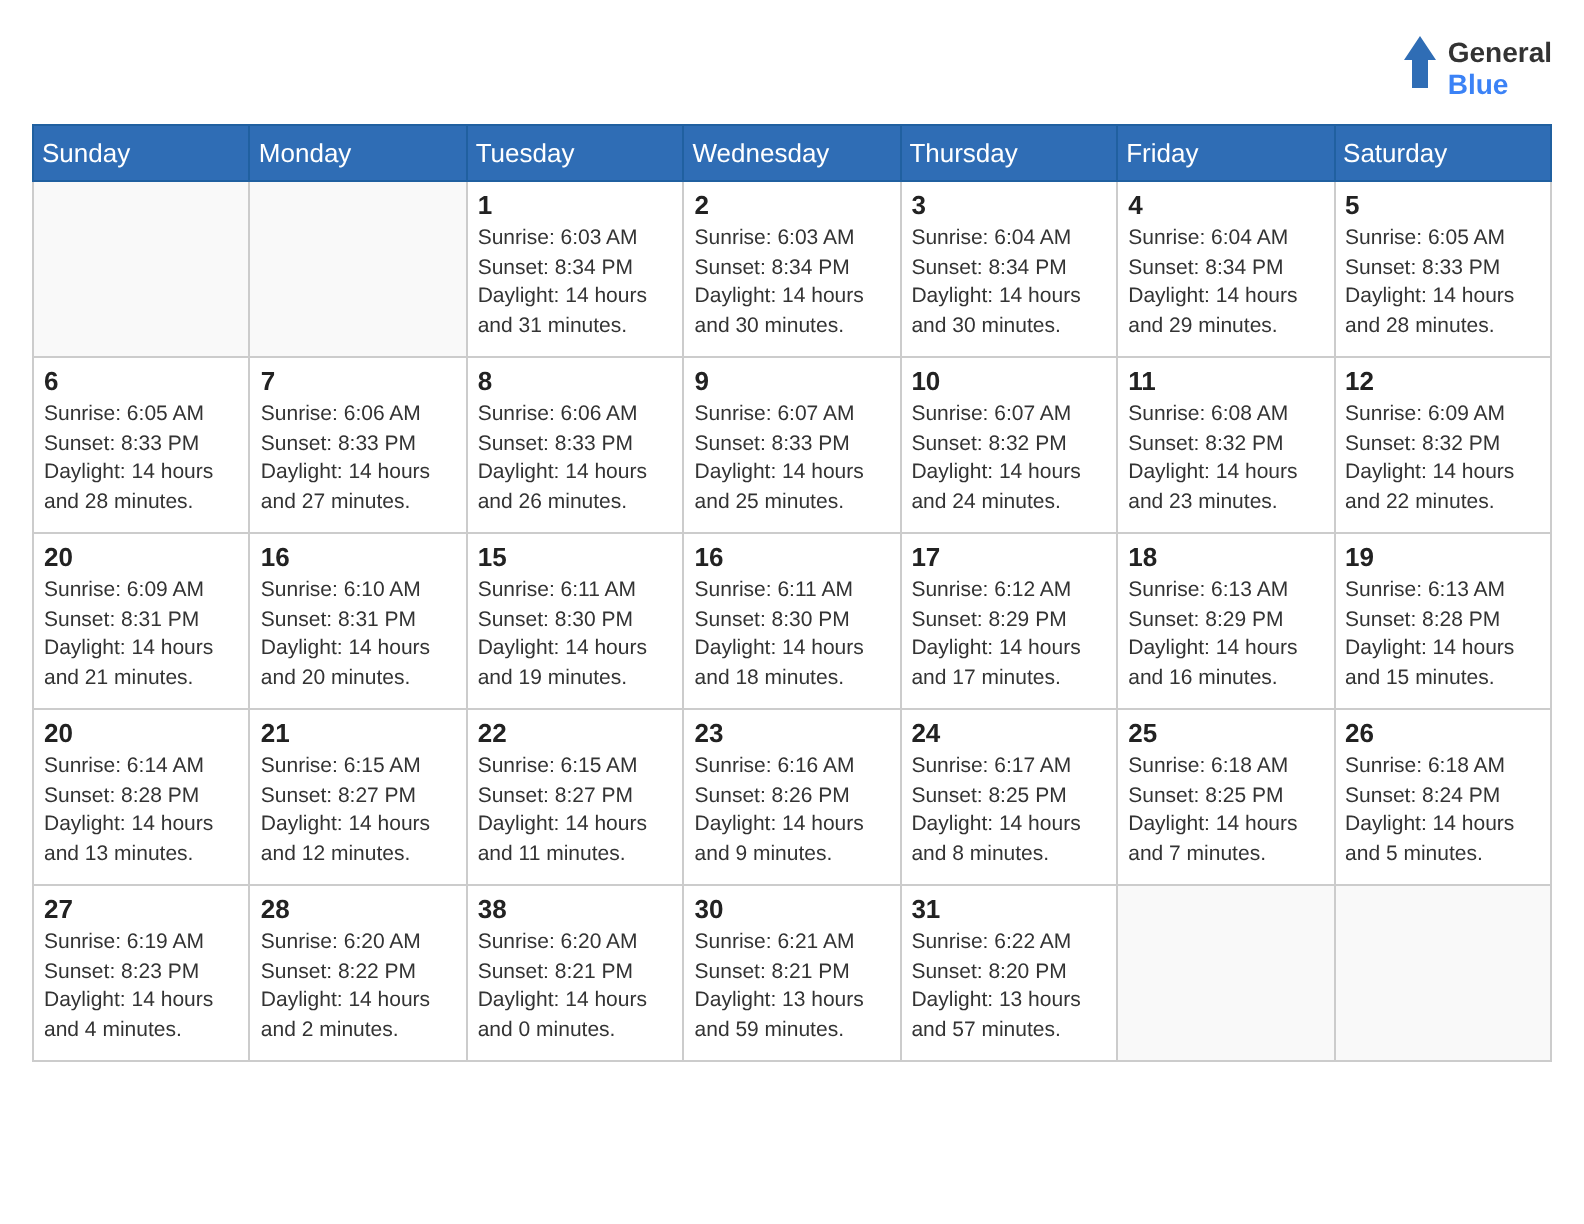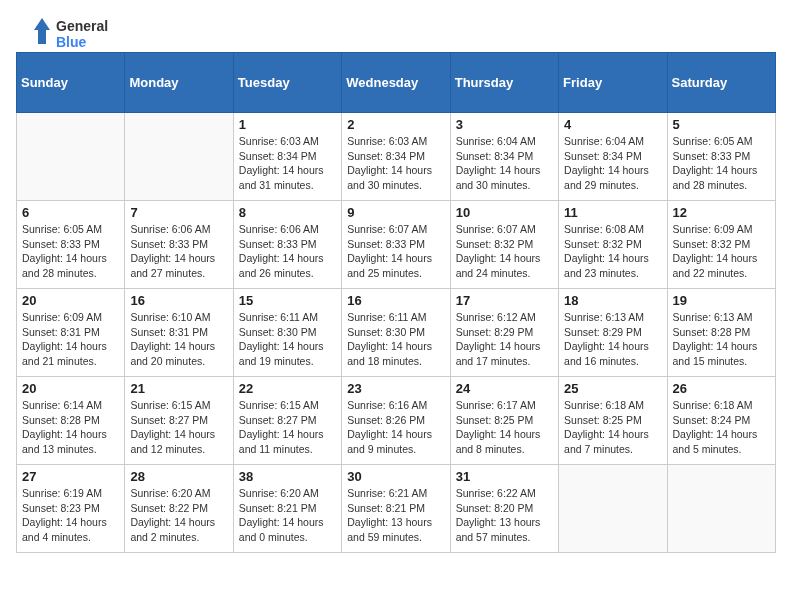--- a/index.html
+++ b/index.html
@@ -5,22 +5,23 @@
     * { box-sizing: border-box; margin: 0; padding: 0; }
     body {
       font-family: Arial, sans-serif;
       background: #fff;
       width: 792px;
       min-height: 612px;
       padding: 16px;
     }
     .header {
       display: flex;
-      justify-content: flex-start;
+      justify-content: flex-end;
       align-items: flex-start;
+      margin-bottom: 10px;
     }
     .logo {
       display: flex;
       align-items: center;
       gap: 4px;
     }
     .title-area {
       text-align: right;
     }
     .month-title {
@@ -35,22 +36,22 @@
     }
     .calendar {
       width: 100%;
       border-collapse: collapse;
       border: 1px solid #ccc;
     }
     .calendar th {
       background-color: #2f6db5;
       color: #fff;
       font-size: 13px;
-      font-weight: bold;
-      padding: 22px 4px;
+      font-weight: normal;
+      padding: 6px 4px;
       text-align: left;
       border: 1px solid #2060a0;
     }
     .calendar td {
       vertical-align: top;
       border: 1px solid #ccc;
       padding: 4px 5px;
       font-size: 10.5px;
       color: #222;
       width: calc(100% / 7);

